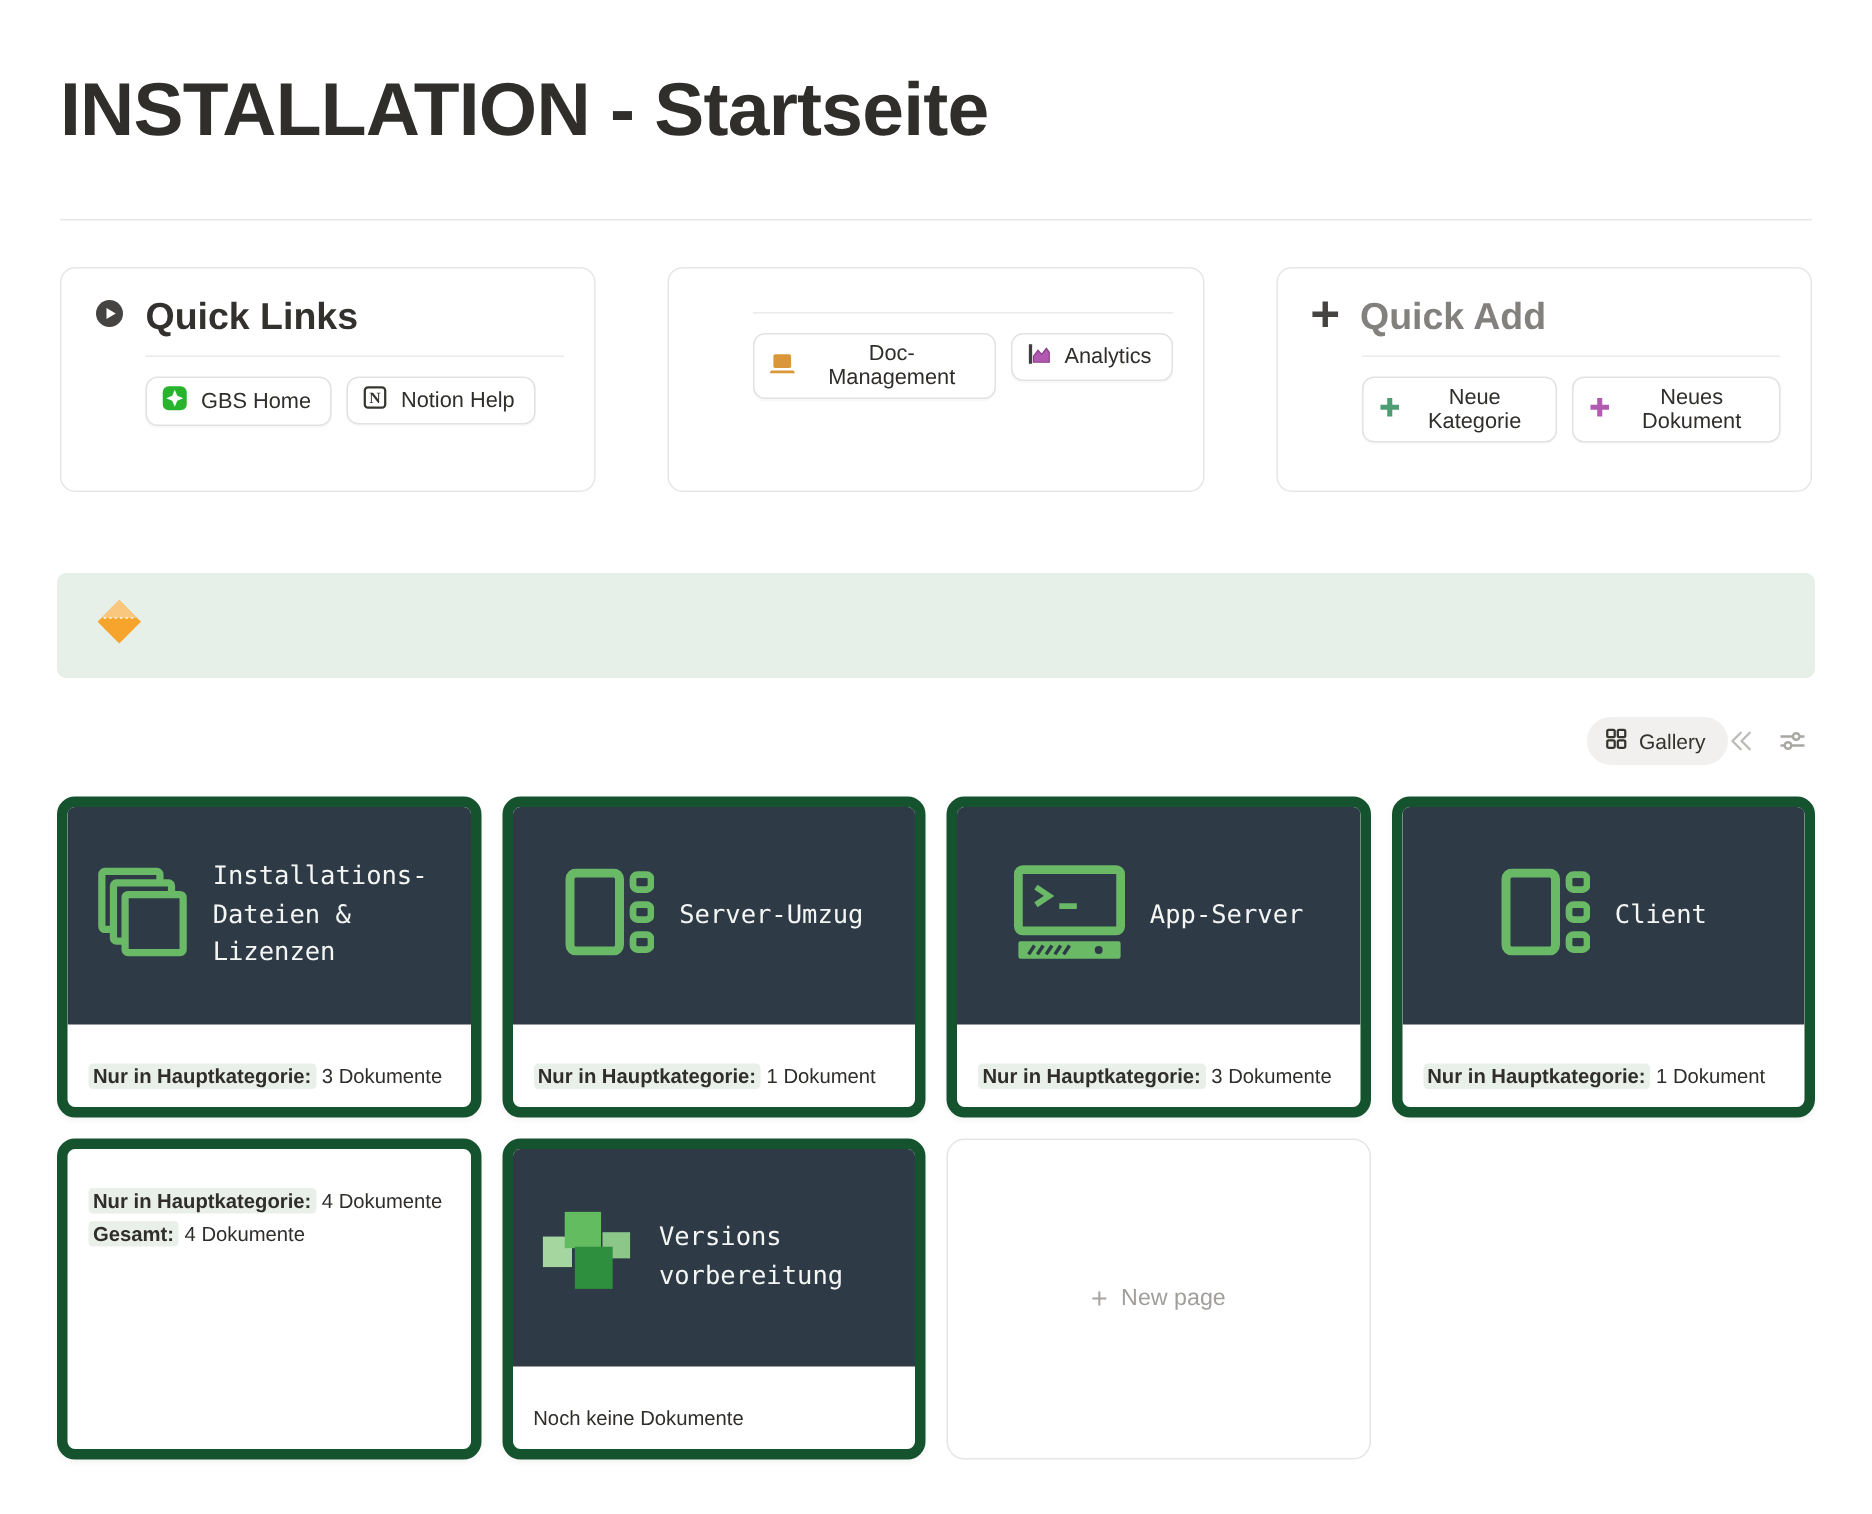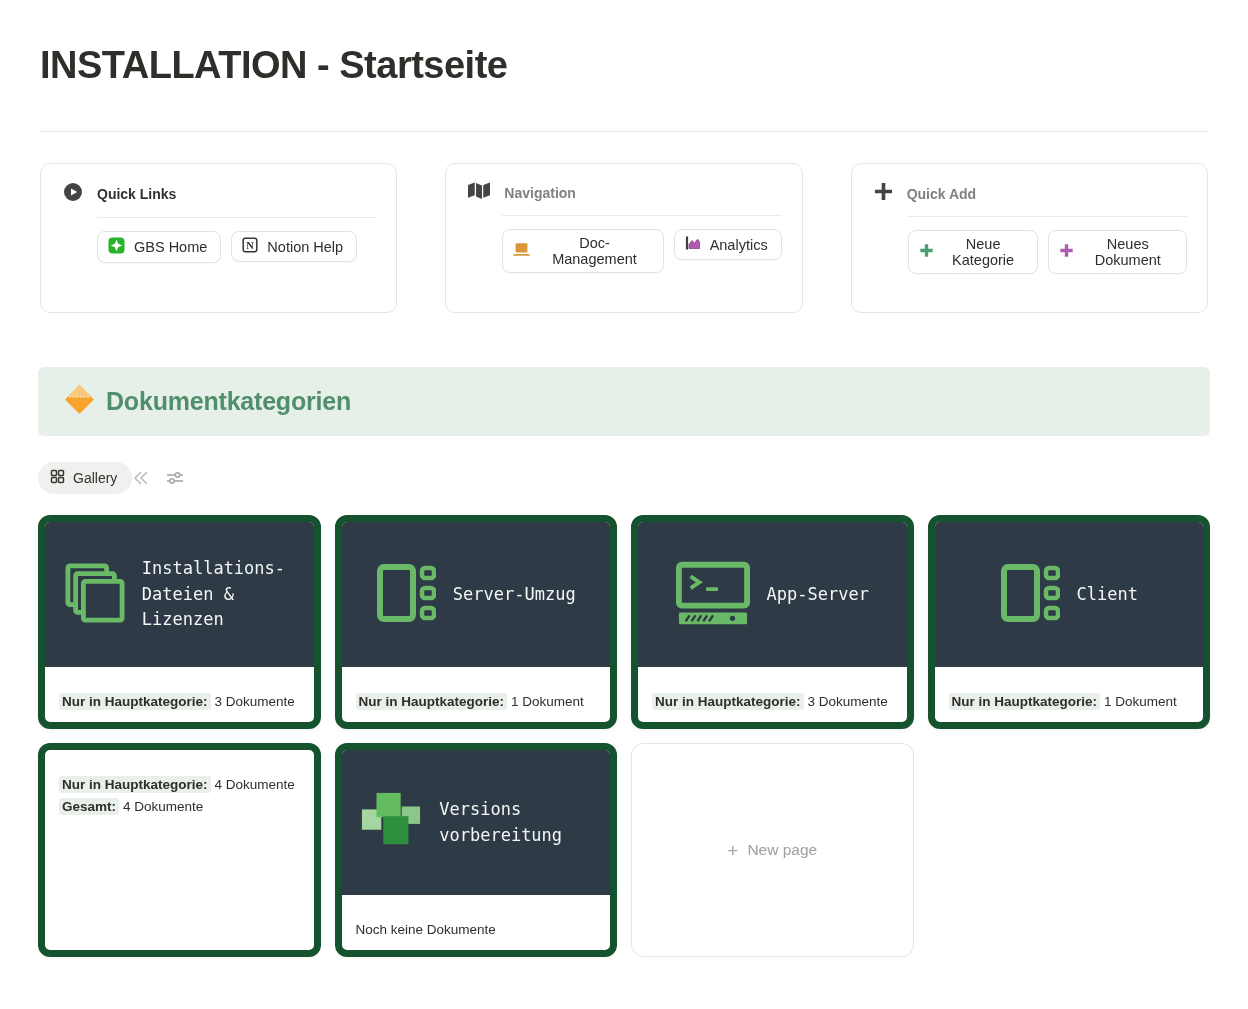--- a/index.html
+++ b/index.html
@@ -1,41 +1,41 @@
 <!DOCTYPE html>
 <html><head>
 <meta charset="utf-8">
 <style>
   * { box-sizing: border-box; margin: 0; padding: 0; }
   html,body { width:1248px; height:1009px; background:#ffffff; overflow:hidden; }
   body { font-family:"Liberation Sans", sans-serif; color:#32302c; }
   .page { padding:0 40px; }
 
   
-  .page-title { margin-top:44px; font-size:38px; font-weight:700; letter-spacing:-0.5px; color:#2f2e2b; }
+  .page-title { margin-top:44px; font-size:50px; font-weight:700; letter-spacing:-0.5px; color:#2f2e2b; }
   .top-divider { margin-top:44px; border-top:1px solid #e8e7e5; }
 
   
   .callout-row { display:flex; gap:48px; margin-top:31px; }
   .callout { flex:1; border:1px solid #e7e6e4; border-radius:10px; padding:18px 20px 20px 22px; min-height:150px; background:#fff; }
   .callout-header { display:flex; align-items:center; gap:14px; }
-  .callout-title { font-size:14px; font-weight:700; color:#82817e; }
+  .callout-title { font-size:25px; font-weight:700; color:#82817e; }
   .callout:nth-child(1) .callout-title { color:#33312e; }
   .callout-divider { border-top:1px solid #ebeae8; margin:11px 0 13px 34px; }
   .callout-buttons { margin-left:34px; display:flex; flex-direction:row; align-items:flex-start; gap:10px; }
   .pill-button { display:inline-flex; align-items:center; gap:9px; padding:5px 13px 5px 10px;
     border:1px solid #e3e2e0; border-radius:8px; background:#fff; font-size:14.5px; color:#2f2e2b;
     cursor:pointer; box-shadow:0 1px 1px rgba(0,0,0,0.03); font-family:inherit; }
 
   
   .banner { margin:54px -2px 0; background:#e7efe9; border-radius:6px; padding:17px 26px; display:flex; align-items:center; gap:11px; }
   .banner-title { font-size:25px; font-weight:700; color:#4f8f6b; letter-spacing:-0.2px; }
 
   
-  .view-bar { margin:26px -2px 0; display:flex; align-items:center; justify-content:flex-start; }
+  .view-bar { margin:26px -2px 0; display:flex; align-items:center; justify-content:flex-end; }
   .view-tab { display:inline-flex; align-items:center; gap:8px; background:#f1f0ee; border-radius:16px;
     padding:7px 15px 7px 12px; font-size:14px; color:#34322e; cursor:pointer; border:none; font-family:inherit; }
   .view-actions { display:flex; align-items:center; gap:17px; padding-right:6px; }
   .view-actions .ico { cursor:pointer; display:flex; }
 
   
   .gallery-grid { margin:21px -2px 0; display:grid; grid-template-columns:repeat(4,1fr); gap:14px; }
   .gcard { border:7px solid #14532d; border-radius:12px; background:#fff; overflow:hidden;
     box-shadow:0 2px 4px rgba(15,15,15,0.045); display:flex; flex-direction:column; cursor:pointer; }
   .gcard-cover { height:145px; flex:0 0 145px; background:#2e3a46; display:flex; align-items:center; justify-content:center; gap:17px; padding:0 12px; }
@@ -84,30 +84,20 @@
                 <rect x="1.2" y="1.2" width="13.6" height="13.6" rx="2.2" fill="#ffffff" stroke="#37352f" stroke-width="1.5"></rect>
                 <text x="8" y="11.8" text-anchor="middle" font-family="Liberation Serif, serif" font-size="10.5" font-weight="bold" fill="#37352f">N</text>
               </svg>
           </span>
           <span>Notion Help</span>
         </button>
       </div>
     </div>
 
     <div class="callout">
-      <div class="callout-header">
-        <span class="ico">
-          <svg width="22" height="18" viewBox="0 0 26 20">
-              <path d="M0 3 L8 0 L8 15 L0 18 Z" fill="#454442"></path>
-              <path d="M9.5 0.5 L16.5 3.5 L16.5 19.5 L9.5 16.5 Z" fill="#454442"></path>
-              <path d="M18 3 L26 0 L26 15 L18 18 Z" fill="#454442"></path>
-            </svg>
-        </span>
-        <span class="callout-title">Navigation</span>
-      </div>
       <div class="callout-divider"></div>
       <div class="callout-buttons">
         <button class="pill-button">
           <span class="ico">
             <svg width="17" height="15" viewBox="0 0 17 15">
                 <rect x="2.6" y="1.2" width="11.8" height="9.2" rx="1.2" fill="#d9973a"></rect>
                 <path d="M1 12 L16 12 L17 13.8 L0 13.8 Z" fill="#d9973a"></path>
               </svg>
           </span>
           <span>Doc-Management</span>
@@ -156,21 +146,20 @@
   </div>
 
   <div class="banner">
     <span class="ico">
       <svg width="31" height="31" viewBox="0 0 30 30">
           <polygon points="15,1 29,15 15,29 1,15" fill="#f6a42c"></polygon>
           <polygon points="15,1 26.5,12.5 3.5,12.5" fill="#f9c87e"></polygon>
           <line x1="5" y1="12.5" x2="25" y2="12.5" stroke="#fde7c2" stroke-width="1.4" stroke-dasharray="1.5,2"></line>
         </svg>
     </span>
-    <span class="banner-title">Dokumentkategorien</span>
   </div>
 
   <div class="view-bar">
     <button class="view-tab">
       <span class="ico">
         <svg width="15" height="15" viewBox="0 0 16 16">
             <g fill="none" stroke="#37352f" stroke-width="1.6">
               <rect x="1.6" y="1.6" width="5.3" height="5.3" rx="1"></rect>
               <rect x="9.1" y="1.6" width="5.3" height="5.3" rx="1"></rect>
               <rect x="1.6" y="9.1" width="5.3" height="5.3" rx="1"></rect>

